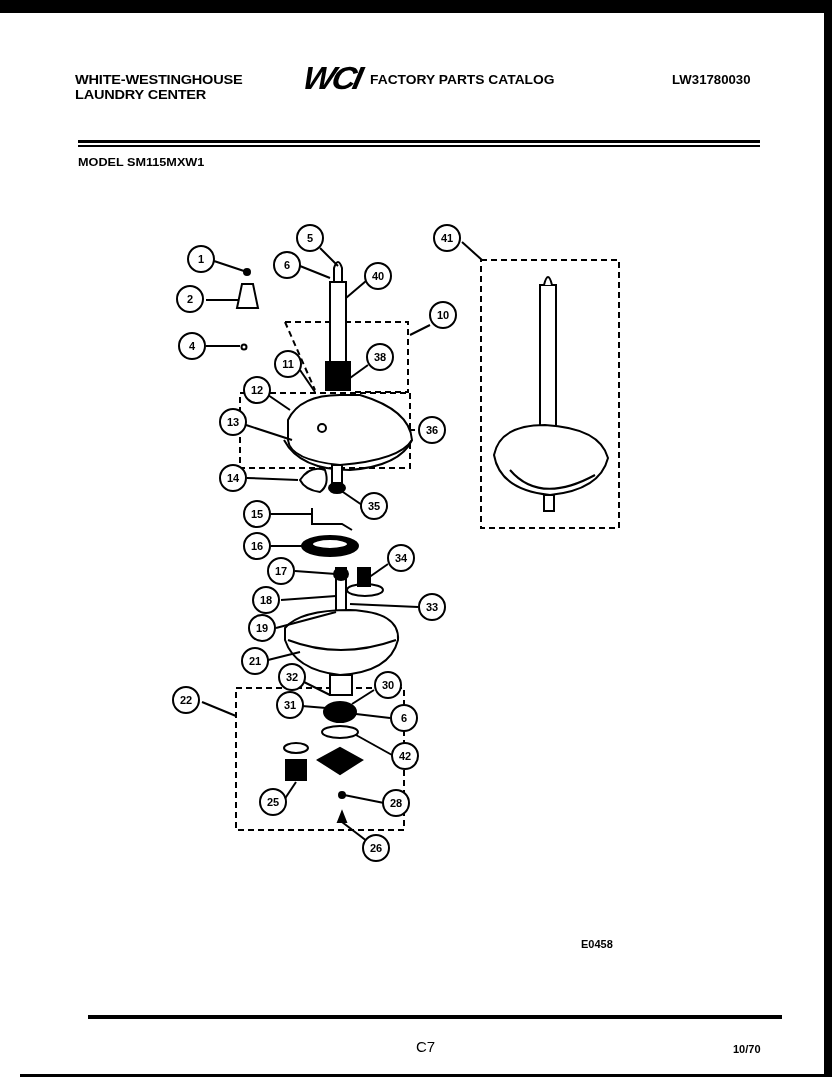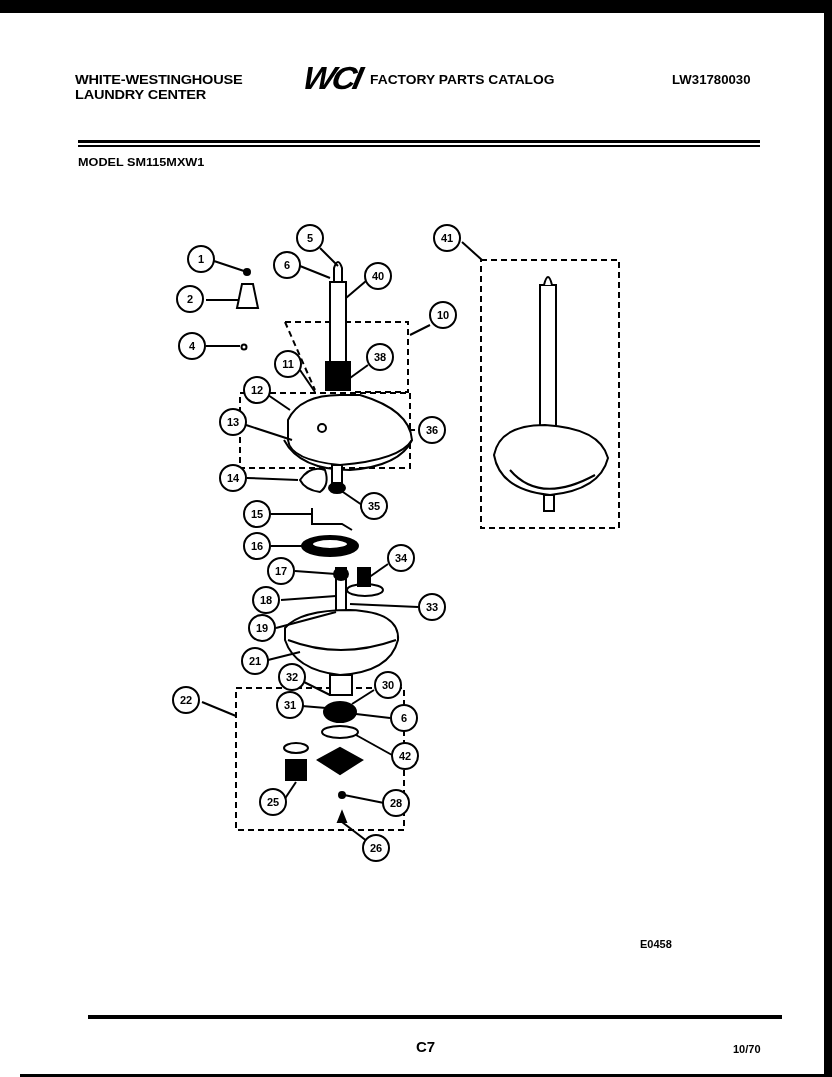--- a/index.html
+++ b/index.html
@@ -14,23 +14,23 @@
           font-size: 32px; letter-spacing: -3px; transform: skewX(-12deg) scaleX(1.05); line-height: 30px; }
   .catalog-title { position: absolute; left: 370px; top: 73px; font-weight: bold; font-size: 12px;
                    transform: scaleX(1.15); transform-origin: left top; }
   .catalog-no { position: absolute; left: 672px; top: 73px; font-weight: bold; font-size: 12px;
                 transform: scaleX(1.1); transform-origin: left top; }
   .rule1 { position: absolute; left: 78px; top: 140px; width: 682px; height: 3px; background: #000; }
   .rule2 { position: absolute; left: 78px; top: 145px; width: 682px; height: 2px; background: #000; }
   .model { position: absolute; left: 78px; top: 156px; font-weight: bold; font-size: 11px;
            transform: scaleX(1.15); transform-origin: left top; }
   .diagram { position: absolute; left: 0; top: 0; }
-  .diag-code { position: absolute; left: 640px; top: 938px; font-weight: bold; font-size: 11px; }
+  .diag-code { position: absolute; left: 581px; top: 938px; font-weight: bold; font-size: 11px; }
   .footer-rule { position: absolute; left: 88px; top: 1015px; width: 694px; height: 4px; background: #000; }
-  .page-code { position: absolute; left: 416px; top: 1038px; font-weight: bold; font-size: 15px; }
+  .page-code { position: absolute; left: 416px; top: 1038px; font-weight: normal; font-size: 15px; }
   .date-code { position: absolute; left: 733px; top: 1043px; font-weight: bold; font-size: 11px; }
   .callout text { font-family: "Liberation Sans", sans-serif; font-weight: bold; font-size: 11px; }
 </style>
 </head>
 <body>
 
 <div class="top-border"></div>
 <div class="right-border"></div>
 <div class="bottom-border"></div>
 

